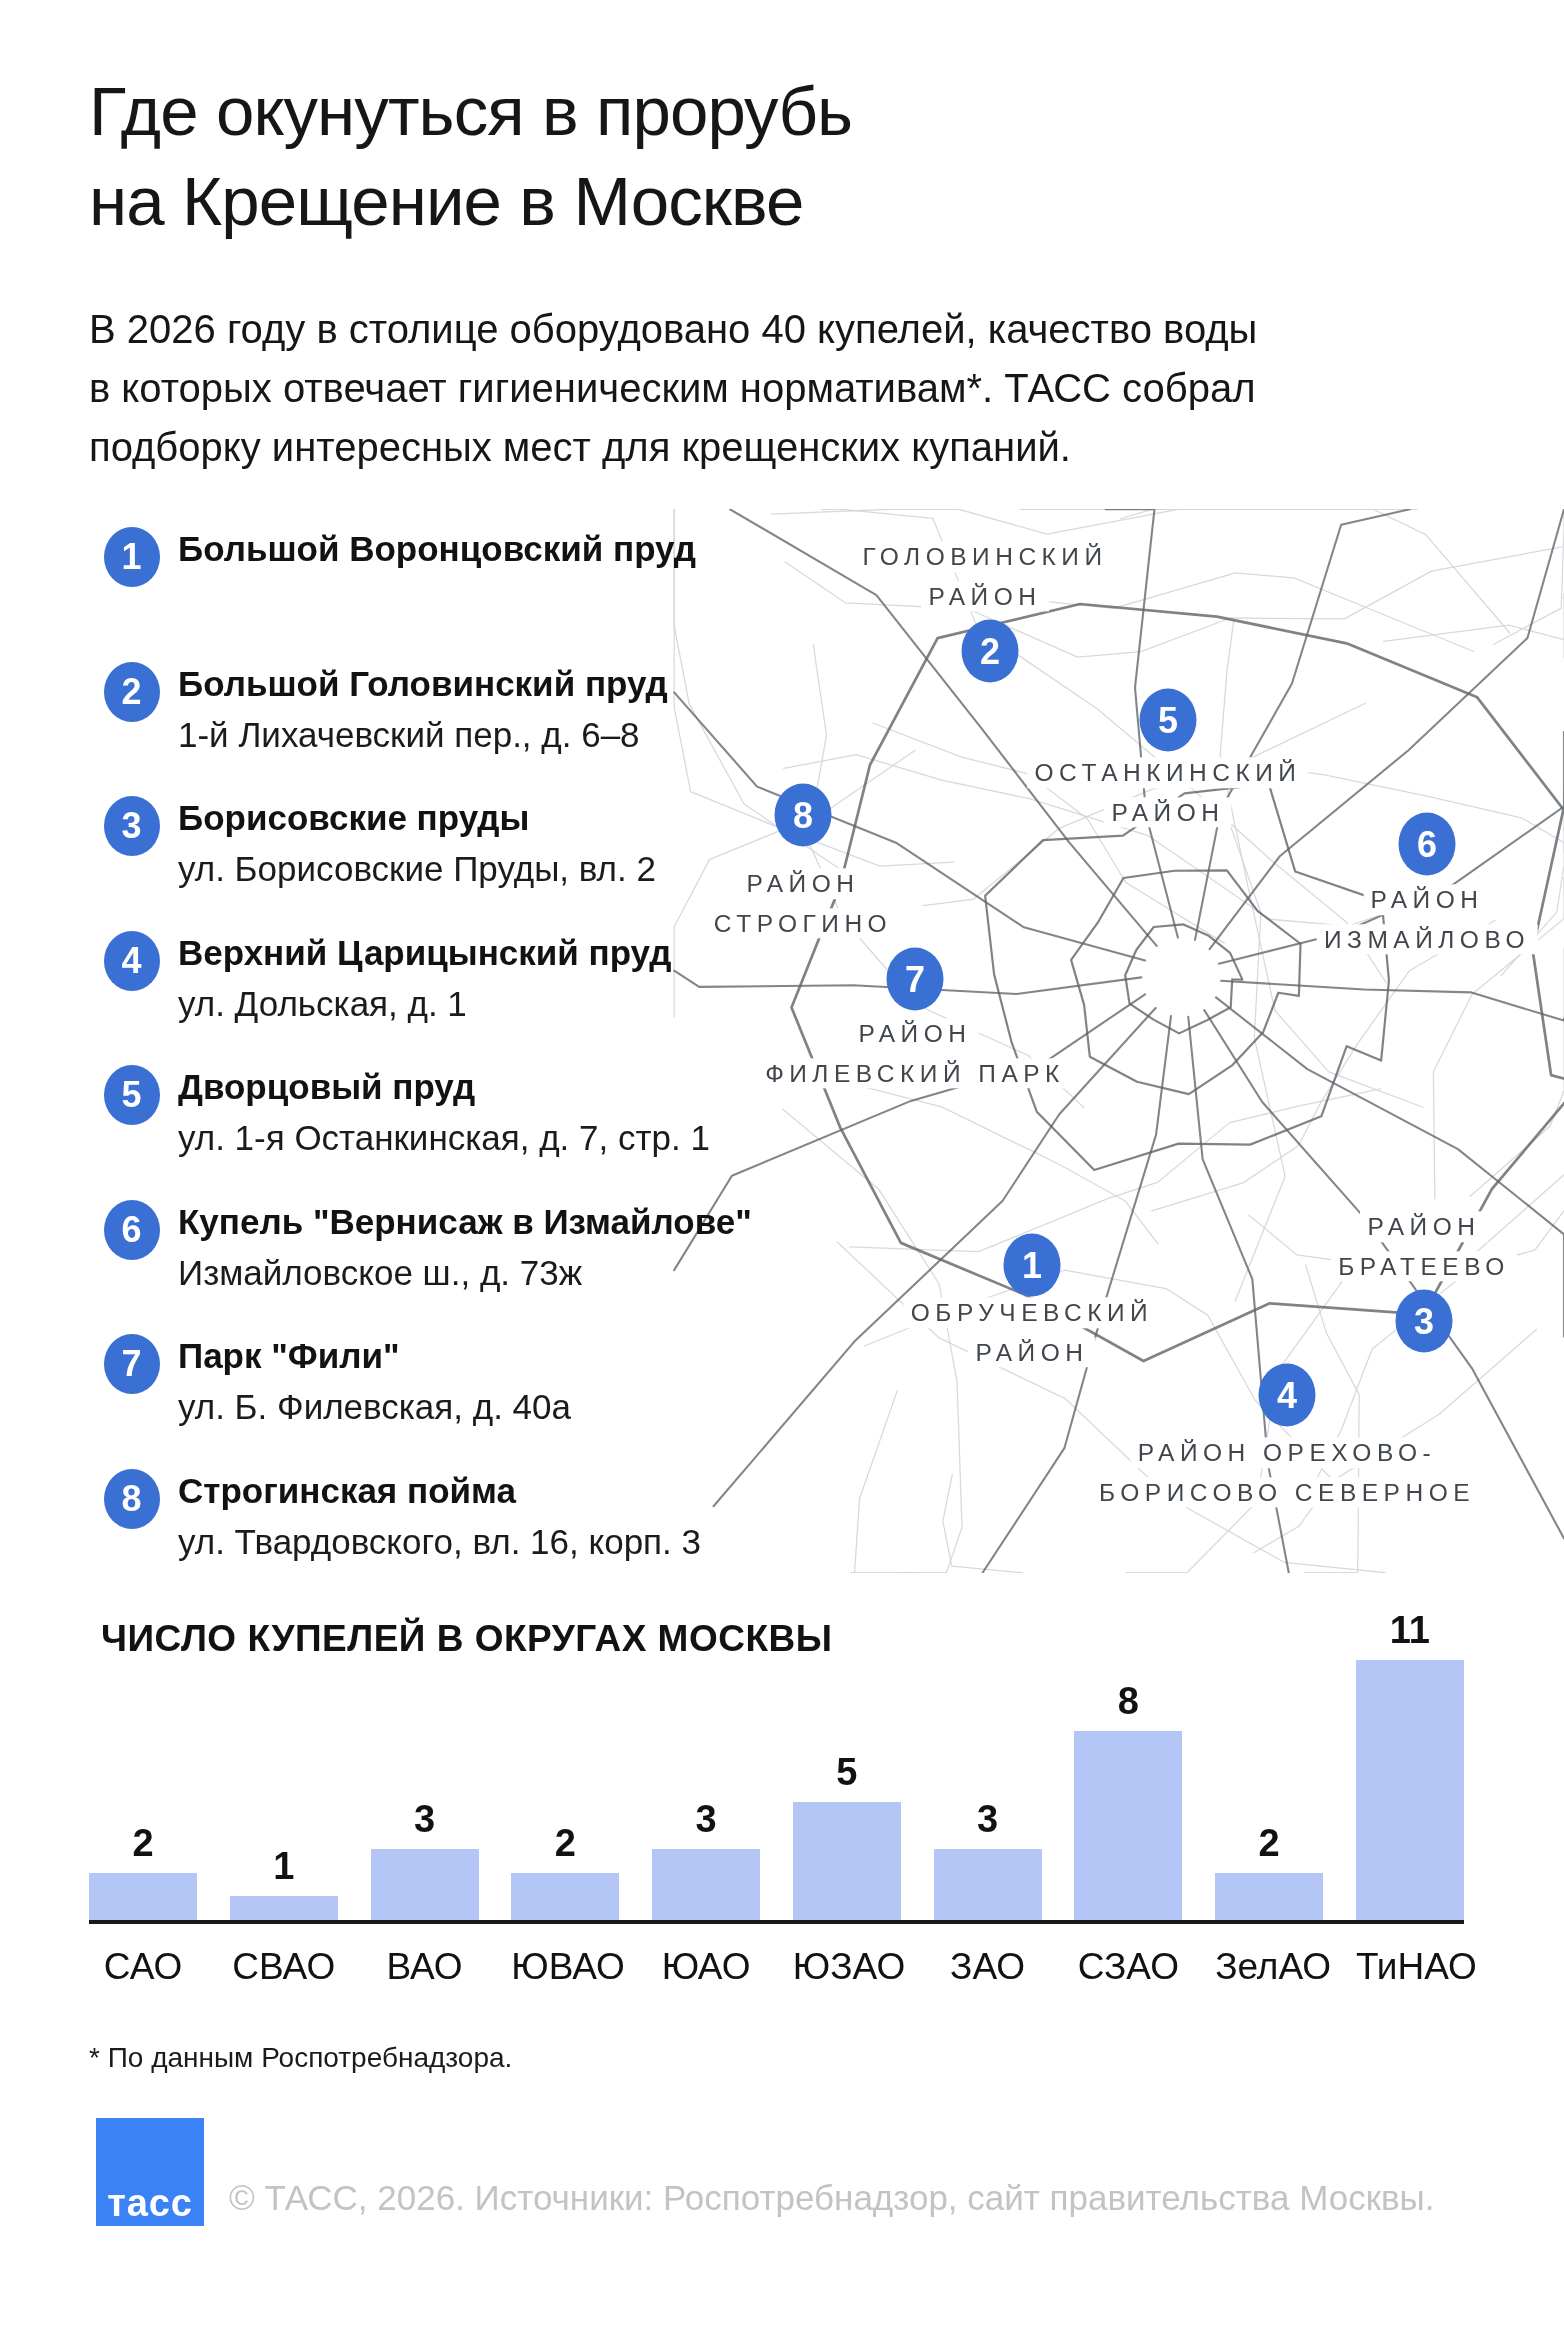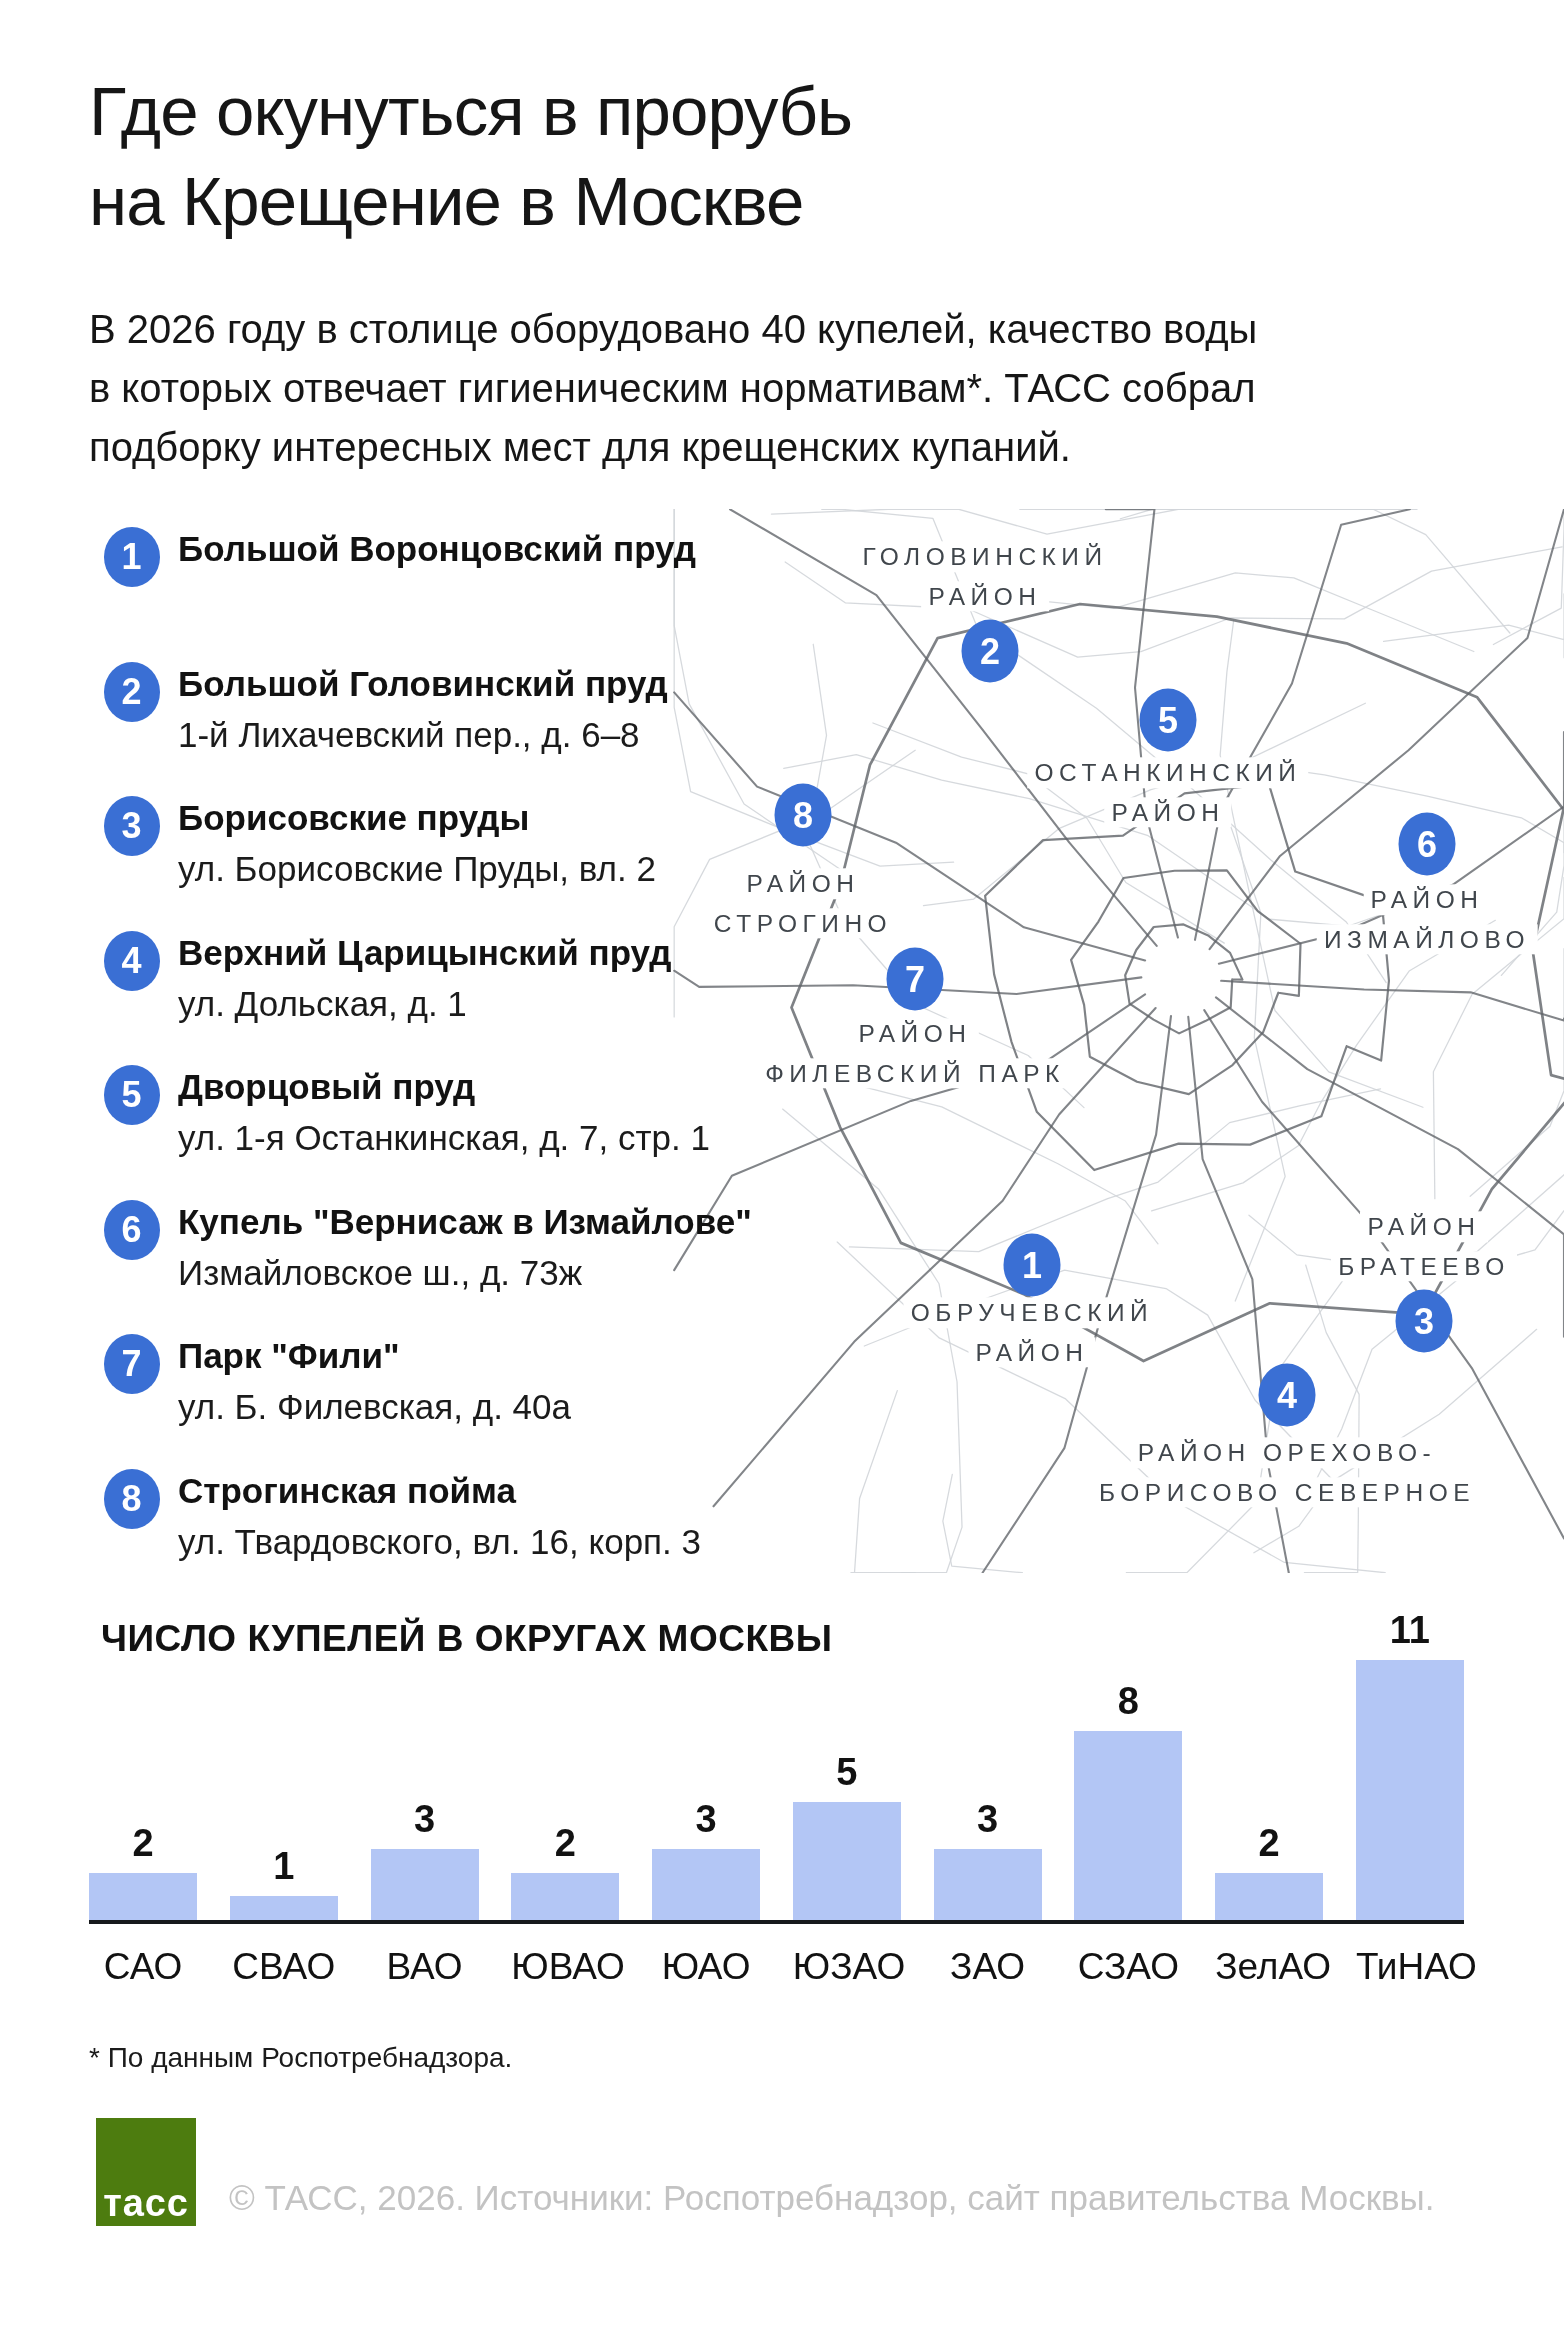--- a/index.html
+++ b/index.html
@@ -54,21 +54,21 @@
   .col .bar{width:108px;background:#b3c6f5;}
   .axis-line{position:absolute;left:89px;top:1920px;width:1375px;height:3.6px;background:#16191c;z-index:3;}
   .cats{
     position:absolute;left:89px;top:1946px;width:1375px;
     display:flex;justify-content:space-between;z-index:2;
   }
   .cat{width:108px;text-align:center;font-size:37px;font-weight:400;color:#121212;white-space:nowrap;}
   
   .footnote{position:absolute;left:89px;top:2042px;margin:0;font-size:28px;font-weight:400;color:#1b1b1b;}
   .footer-logo{
-    position:absolute;left:96px;top:2118px;width:100px;height:108px;background:#4d7c0f;
+    position:absolute;left:96px;top:2118px;width:108px;height:108px;background:#3b82f6;
   }
   .footer-logo span{
     position:absolute;left:0;right:0;bottom:3.6px;text-align:center;
     color:#ffffff;font-size:38px;font-weight:700;letter-spacing:0.9px;line-height:1;
   }
   .credit{position:absolute;left:229px;top:2178px;font-size:35px;font-weight:400;color:#c3c3c3;white-space:nowrap;}
 </style>
 </head>
 <body>
 

